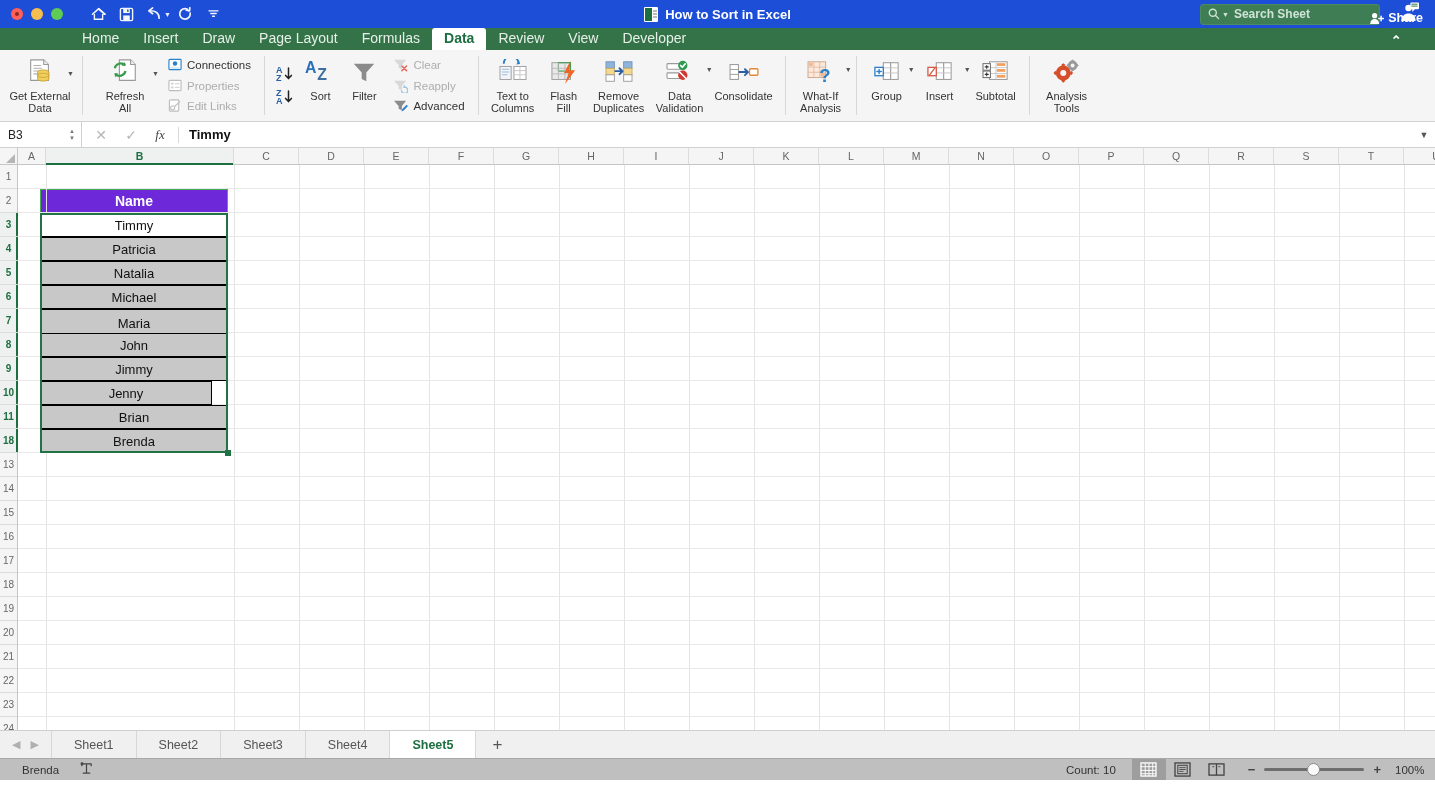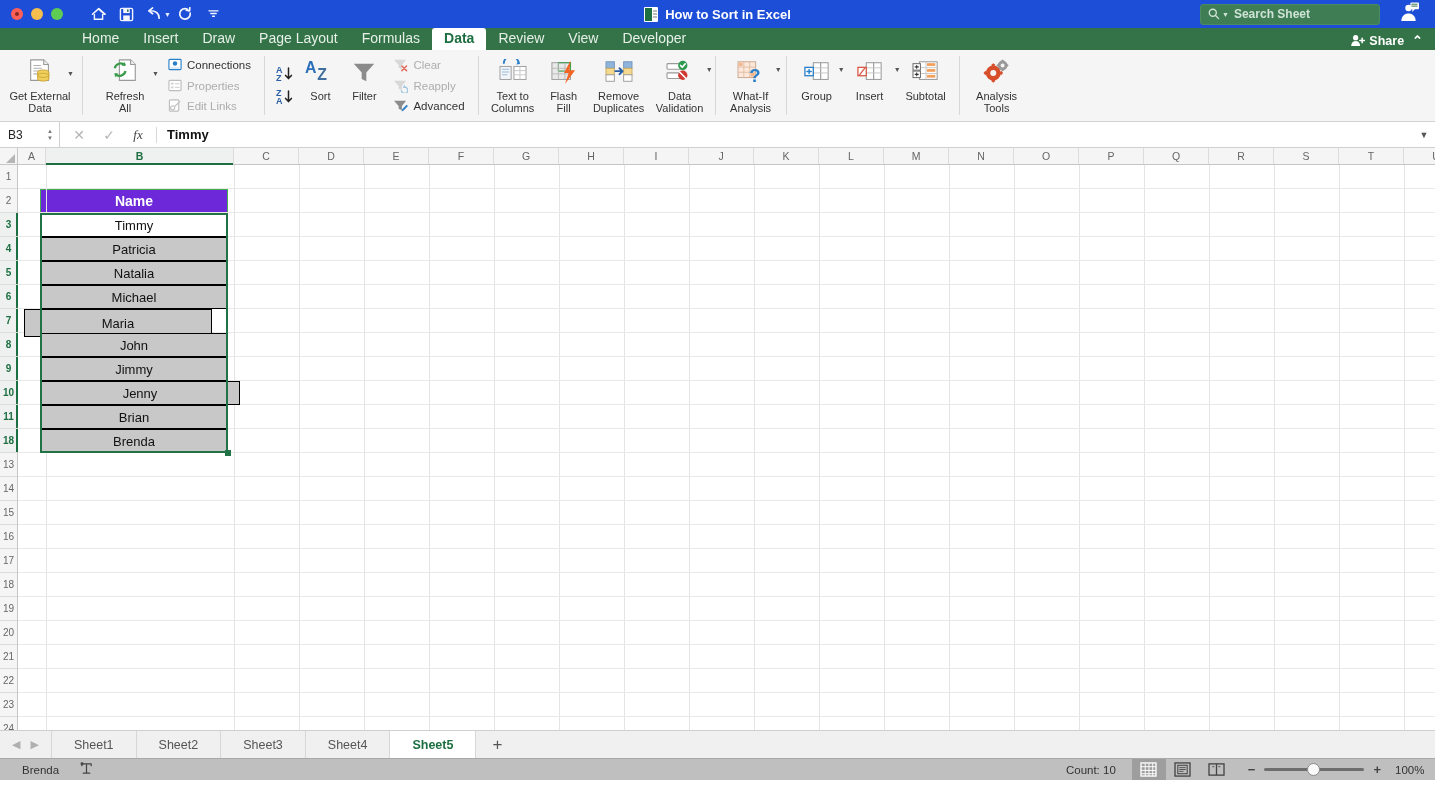--- a/index.html
+++ b/index.html
@@ -56,21 +56,21 @@
     height: 22px; background: #337347; display: flex; align-items: flex-end;
     padding-left: 70px; position: relative;
   }
   .rtab {
     font-size: 14px; color: #e6f0e9; padding: 3px 12px 4px 12px; line-height: 15px;
     border-radius: 3px 3px 0 0; white-space: nowrap;
   }
   .rtab.active { background: #fff; color: #1d6f42; font-weight: bold; }
   .tabs-right {
     margin-left: auto; display:flex; align-items:center; gap:8px;
-    padding-right: 12px; padding-bottom: 2px; color: #fff; font-size: 12.5px; font-weight:bold;
+    padding-right: 12px; padding-bottom: 2px; color: #fff; font-size: 12.5px; font-weight:bold;flex-direction:column;
   }
   .share-btn { display:flex; align-items:center; gap:4px; }
   .collapse-chev { font-size: 13px; }
 
   
   .ribbon {
     height: 72px; background: #f5f5f5; border-bottom: 1px solid #d2d2d2;
     display: flex; align-items: stretch; position: relative;
   }
   .rgroup { display: flex; align-items: stretch; padding: 2px 4px; }
@@ -91,21 +91,21 @@
   .sortcol { display:flex; flex-direction:column; justify-content:center; gap:7px; padding: 0 5px; }
   .az-ico { display:flex; align-items:center; gap:2px; }
   .az-stack { display:flex; flex-direction:column; line-height:8px; font-size:9px; color:#2a5fa5; font-weight:bold;}
 
   
   .fbar {
     height: 26px; background: #fff; display: flex; align-items: center;
     border-bottom: 1px solid #d0d0d0;
   }
   .namebox {
-    width: 60px; height: 100%; display:flex; align-items:center; padding-left: 8px;
+    width: 82px; height: 100%; display:flex; align-items:center; padding-left: 8px;
     border-right: 1px solid #d0d0d0; position: relative;
   }
   .namebox .nb-text { font-size: 12px; color: #222; }
   .nb-spin { position:absolute; right:6px; display:flex;flex-direction:column;gap:1px; color:#777; font-size:6px;}
   .fb-icons { display:flex; align-items:center; gap:0px; padding: 0 4px; }
   .fb-ic { width: 30px; text-align:center; font-size: 14px; color: #b5b5b5; }
   .fb-fx { width: 28px; text-align:center; font-size: 13px; color: #444; font-family: "Liberation Serif", serif; font-style: italic; }
   .fb-sep { width:1px; height:16px; background:#d8d8d8; }
   .fb-input { flex:1; font-size: 13px; color:#111; padding-left: 10px; font-weight: bold;}
   .fb-caret { width: 22px; text-align:center; color:#555; font-size:9px; }
@@ -467,20 +467,31 @@
           <path d="M16.6 7 L18.4 8.9 L21.6 5.3" stroke="#fff" stroke-width="1.8" fill="none" stroke-linecap="round" stroke-linejoin="round"></path>
           <circle cx="19" cy="17.5" r="5" fill="#cf3a31"></circle>
           <path d="M15.8 14.3 L22.2 20.7" stroke="#fff" stroke-width="1.8" stroke-linecap="round"></path>
         </svg>
       </div>
       <span class="dd-caret" style="top:14px;right:-4px;">▼</span>
       <span class="lbl">
         <span>Data</span><br>
         <span>Validation</span>
       </span>
+    </div>
+    <div class="big-btn" style="width:70px;">
+      <div class="ico">
+        <svg width="34" height="26" viewBox="0 0 36 28">
+          <rect x="3" y="6" width="9" height="16" fill="#fff" stroke="#9a9a9a" stroke-width="1.1"></rect>
+          <path d="M3 11.3 H12 M3 16.6 H12" stroke="#9a9a9a" stroke-width="1"></path>
+          <path d="M13 14 H22 M19 11 L22.4 14.2 L19 17.4" stroke="#2a5fa5" stroke-width="2" fill="none" stroke-linecap="round" stroke-linejoin="round"></path>
+          <rect x="24" y="10.5" width="9" height="7" rx="1" fill="#fff" stroke="#e08a36" stroke-width="1.4"></rect>
+        </svg>
+      </div>
+      <span class="lbl">Consolidate</span>
     </div>
   </div>
   <div class="rsep"></div>
 
   <div class="rgroup">
     <div class="big-btn" style="width:58px;">
       <div class="ico">
         <svg width="30" height="26" viewBox="0 0 32 28">
           <rect x="2" y="3" width="19" height="17" fill="#fde8da" stroke="#c9a58c" stroke-width="1"></rect>
           <path d="M2 8.7 H21 M2 14.3 H21 M8.3 3 V20 M14.6 3 V20" stroke="#dcb9a0" stroke-width=".9"></path>
@@ -683,24 +694,24 @@
         <div class="gridline-h" style="top: 431px;"></div>
         <div class="gridline-h" style="top: 455px;"></div>
         <div class="gridline-h" style="top: 479px;"></div>
         <div class="gridline-h" style="top: 503px;"></div>
         <div class="gridline-h" style="top: 527px;"></div>
         <div class="gridline-h" style="top: 551px;"></div>
         <div class="datacell active" style="left: 22px; top: 48px; width: 188px; height: 24px;">Timmy</div>
         <div class="datacell" style="left: 22px; top: 72px; width: 188px; height: 24px;">Patricia</div>
         <div class="datacell" style="left: 22px; top: 96px; width: 188px; height: 24px;">Natalia</div>
         <div class="datacell" style="left: 22px; top: 120px; width: 188px; height: 24px;">Michael</div>
-        <div class="datacell" style="left: 6px; top: 144px; width: 188px; height: 28px;">Maria</div>
+        <div class="datacell" style="left: 22px; top: 144px; width: 188px; height: 28px;">Maria</div>
         <div class="datacell" style="left: 22px; top: 168px; width: 188px; height: 24px;">John</div>
         <div class="datacell" style="left: 22px; top: 192px; width: 188px; height: 24px;">Jimmy</div>
-        <div class="datacell" style="left: 22px; top: 216px; width: 200px; height: 24px;">Jenny</div>
+        <div class="datacell" style="left: 22px; top: 216px; width: 172px; height: 24px;">Jenny</div>
         <div class="datacell" style="left: 22px; top: 240px; width: 188px; height: 24px;">Brian</div>
         <div class="datacell" style="left: 22px; top: 264px; width: 188px; height: 24px;">Brenda</div>
         <div class="selbox" id="selbox" style="left:22px; top:48px; width:188px; height:240px;"></div>
         <div class="fillhandle" id="fillh" style="left:207px; top:285px;"></div>
       </div>
   </div>
 </div>
 
 <div class="sheetbar">
   <div class="nav-arrows">

